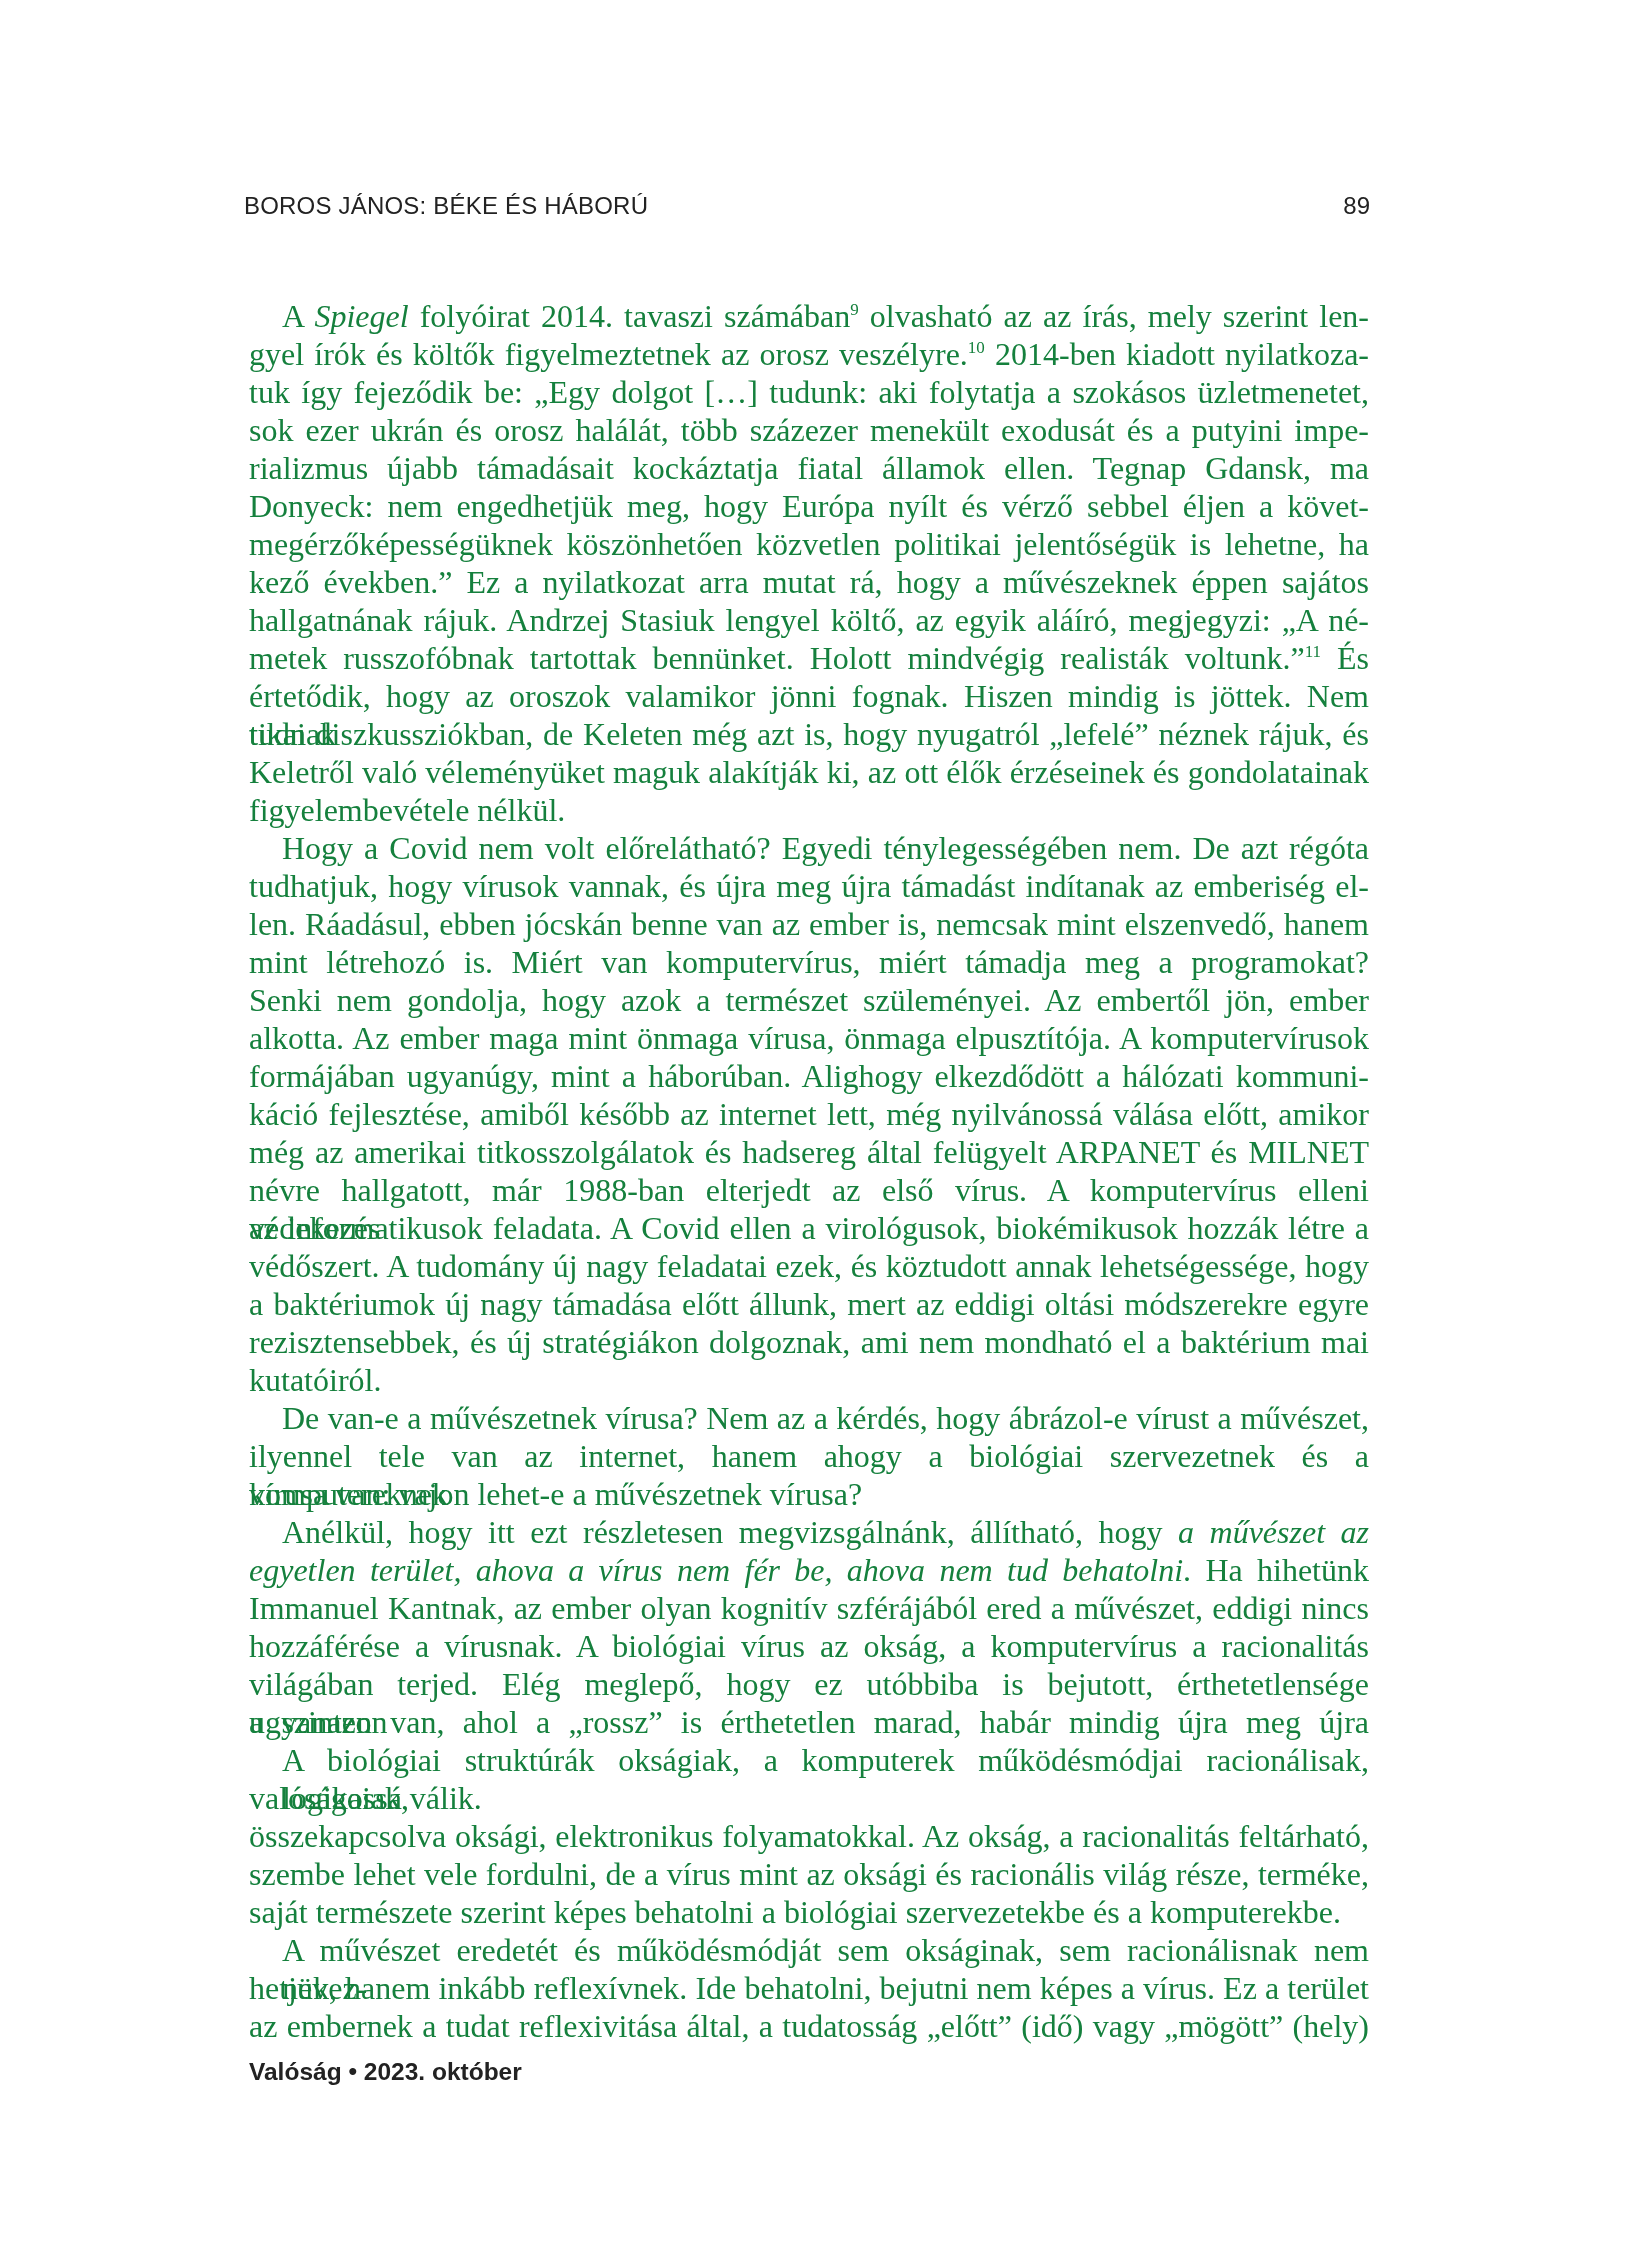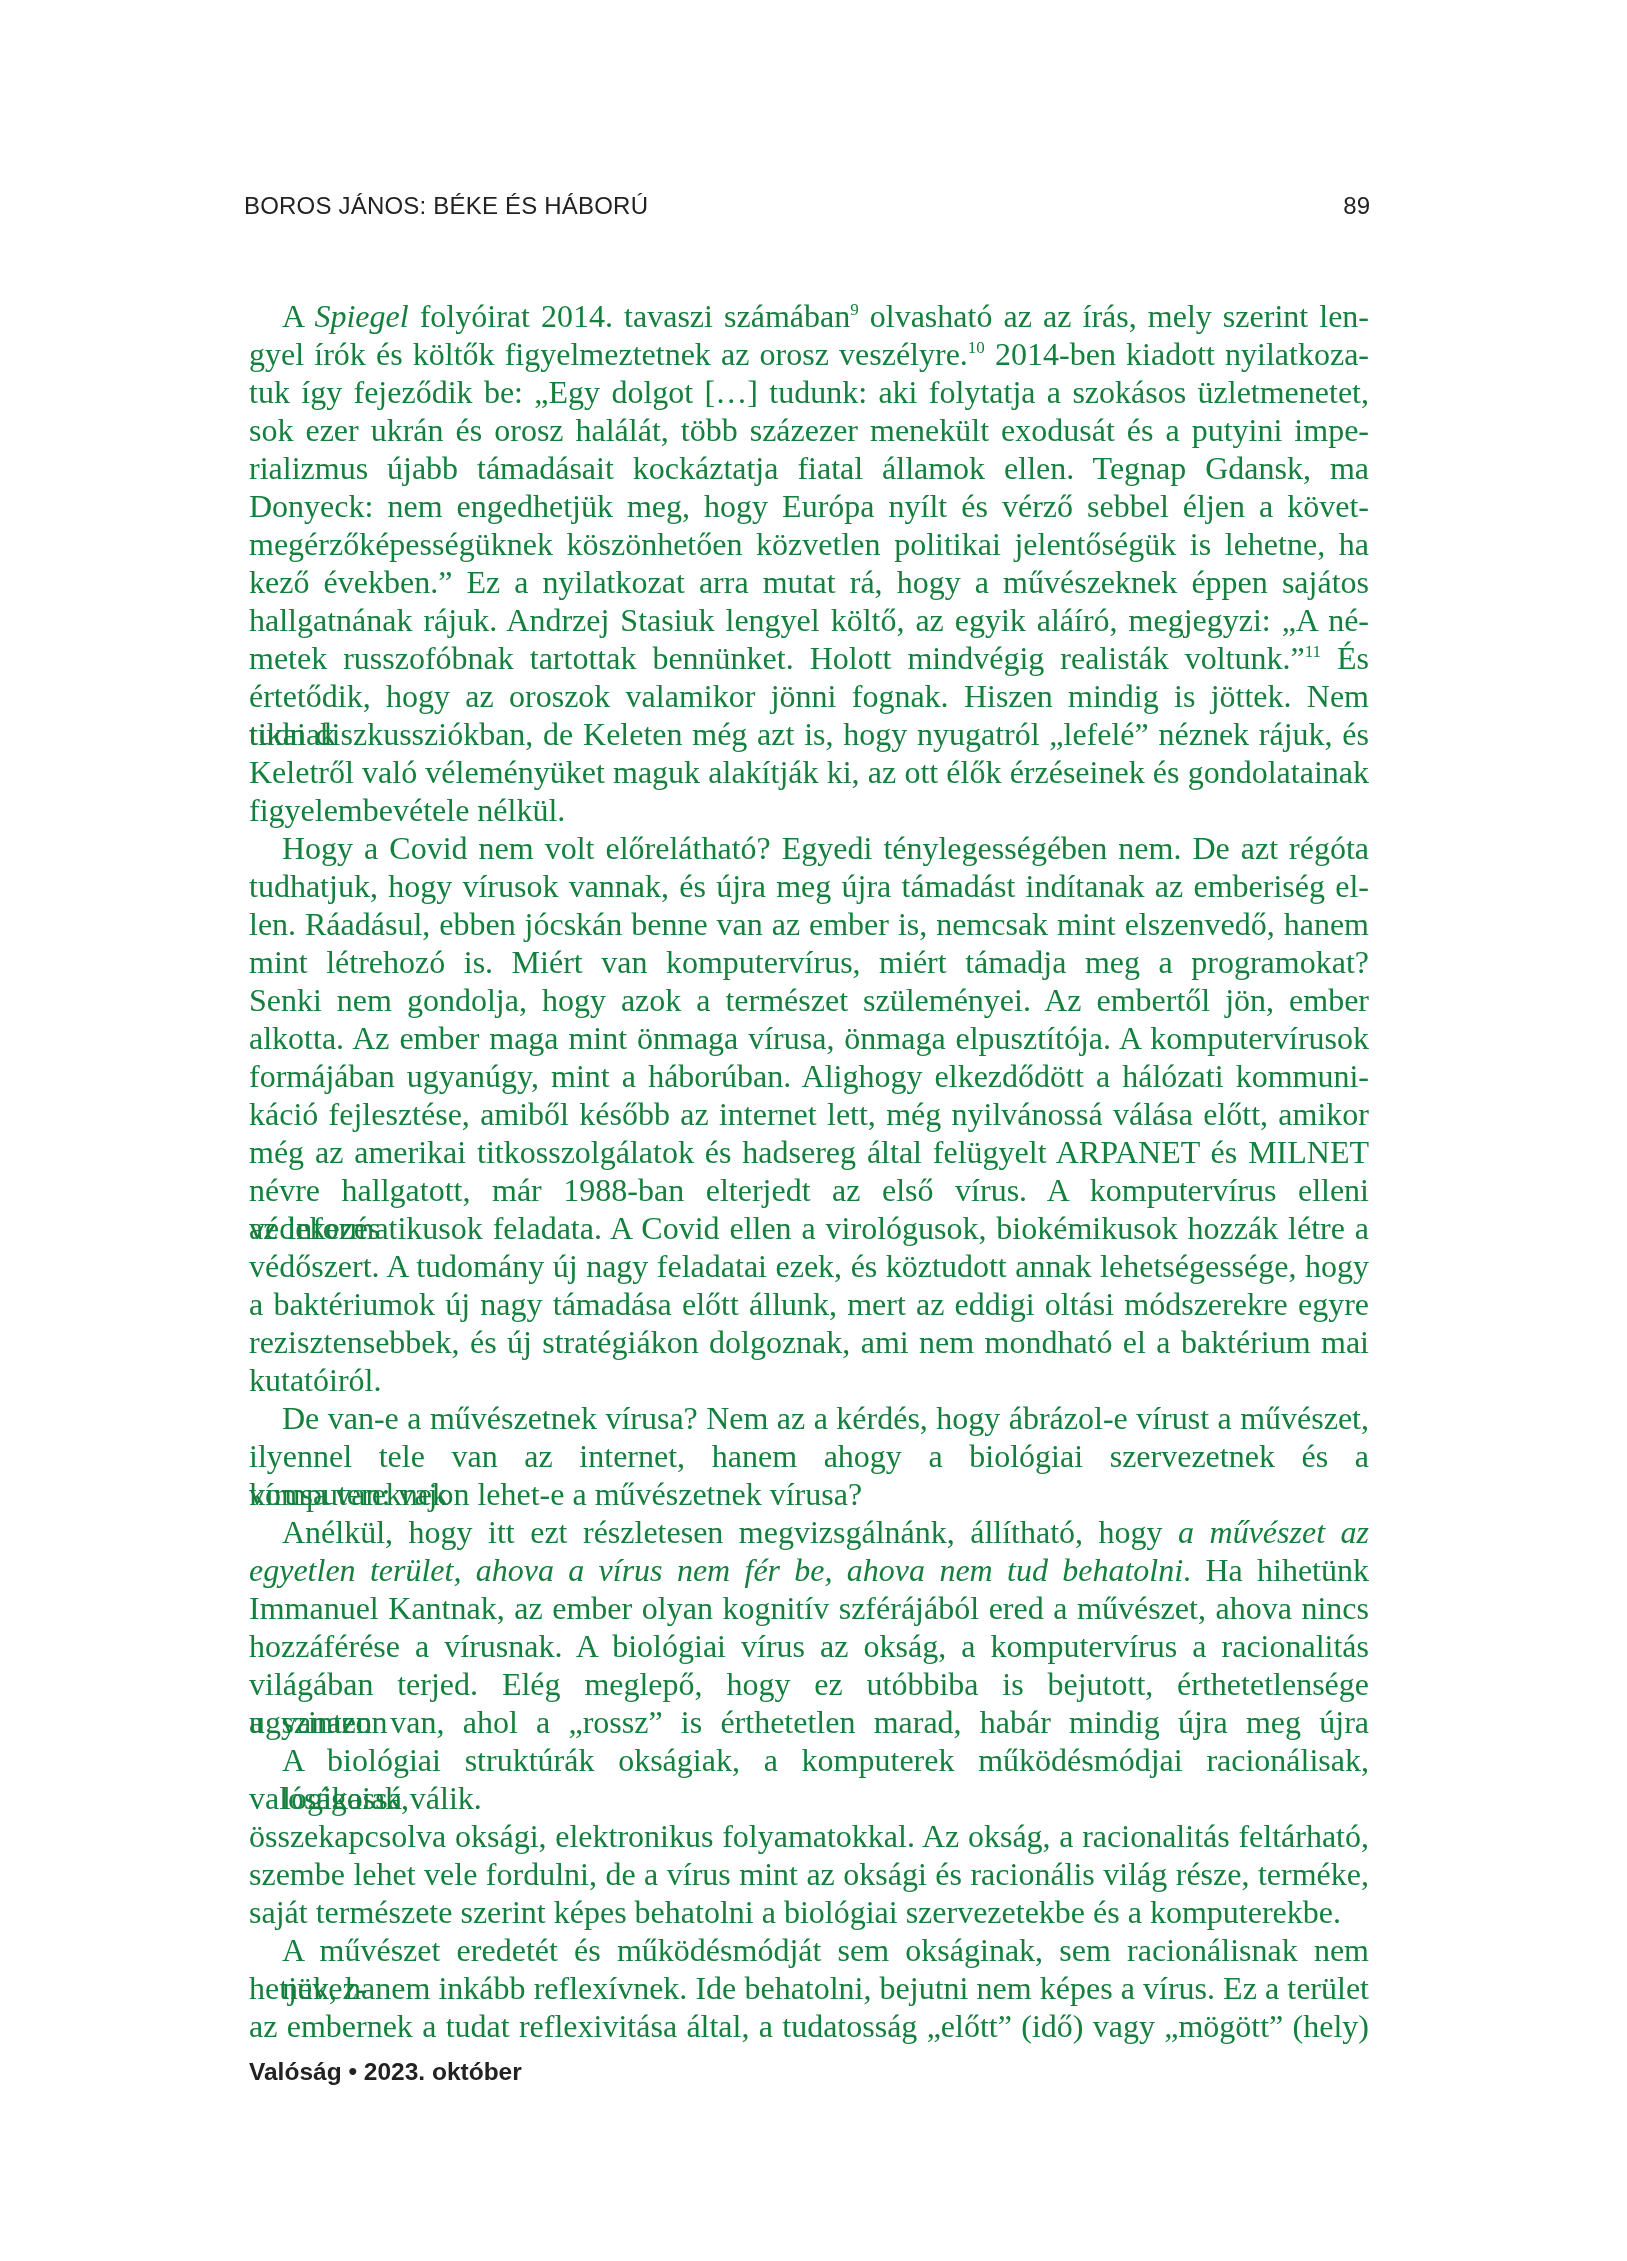--- a/index.html
+++ b/index.html
@@ -193,21 +193,21 @@
     <div class="line last">
       <span class="line-inner"><span class="seg">vírusa van: vajon lehet-e a művészetnek vírusa?</span></span>
     </div>
     <div class="line indent">
       <span class="line-inner"><span class="seg">Anélkül, hogy itt ezt részletesen megvizsgálnánk, állítható, hogy </span><span class="seg it">a művészet az</span></span>
     </div>
     <div class="line">
       <span class="line-inner"><span class="seg it">egyetlen terület, ahova a vírus nem fér be, ahova nem tud behatolni</span><span class="seg">. Ha hihetünk</span></span>
     </div>
     <div class="line">
-      <span class="line-inner"><span class="seg">Immanuel Kantnak, az ember olyan kognitív szférájából ered a művészet, ahova nincs</span></span>
+      <span class="line-inner"><span class="seg">Immanuel Kantnak, az ember olyan kognitív szférájából ered a művészet, eddigi nincs</span></span>
     </div>
     <div class="line">
       <span class="line-inner"><span class="seg">hozzáférése a vírusnak. A biológiai vírus az okság, a komputervírus a racionalitás</span></span>
     </div>
     <div class="line">
       <span class="line-inner"><span class="seg">világában terjed. Elég meglepő, hogy ez utóbbiba is bejutott, érthetetlensége ugyanazon</span></span>
     </div>
     <div class="line">
       <span class="line-inner"><span class="seg">a szinten van, ahol a „rossz” is érthetetlen marad, habár mindig újra meg újra</span></span>
     </div>

